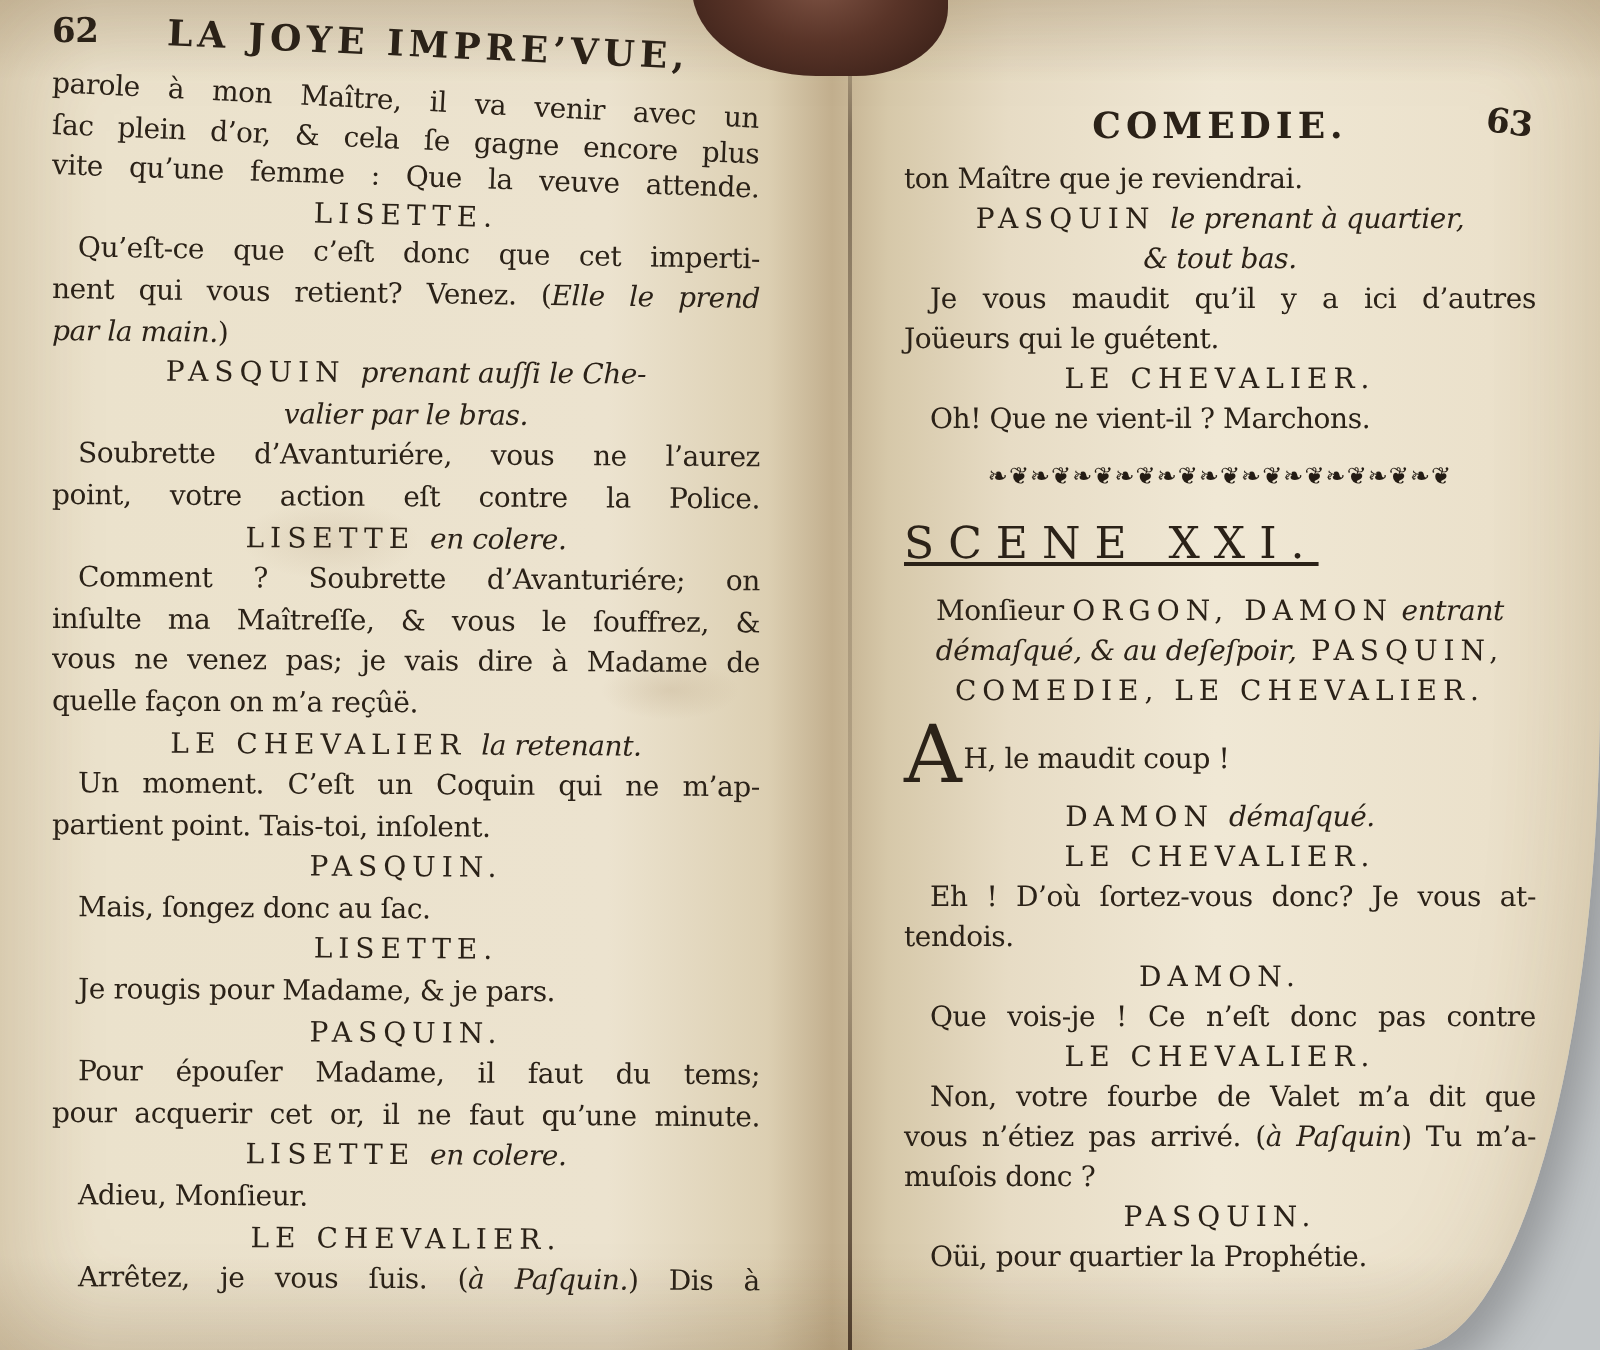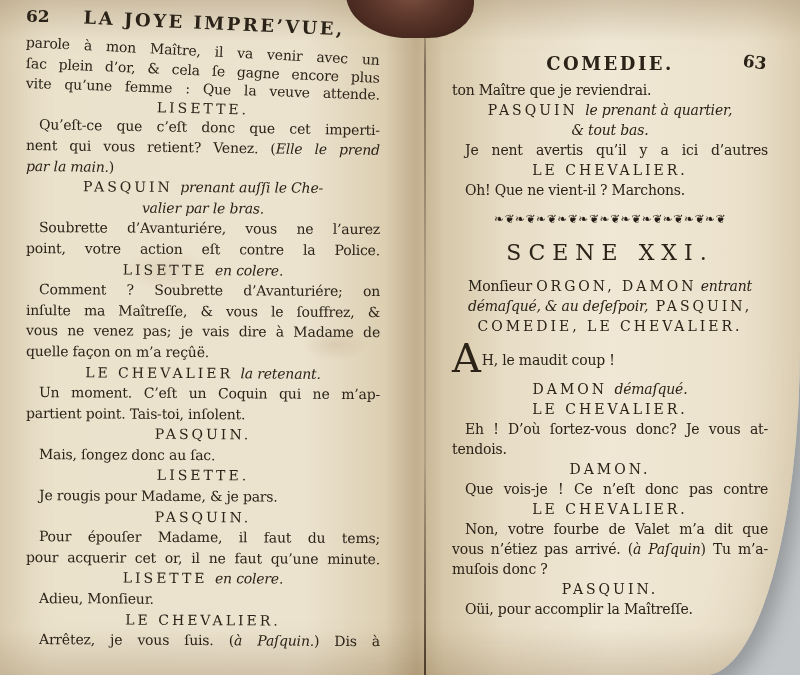--- a/index.html
+++ b/index.html
@@ -27,21 +27,21 @@
   .pageno{font-size:17px;font-weight:bold;}
   .running{flex:1;text-align:center;font-size:18px;font-weight:bold;letter-spacing:2.5px;}
   .col-left .running{transform:rotate(2.6deg);transform-origin:0 50%;}
   .pageno-r{position:absolute;right:2px;top:-2px;font-size:17px;font-weight:bold;transform:rotate(7deg);}
   .line{min-height:20px;}
   .ac{text-align:center;}
   .ind{text-indent:13px;}
   .full{text-align:justify;text-align-last:justify;}
   .s-i{font-style:italic;}
   .s-c{letter-spacing:3px;}
-  .sceneh{text-align:center;font-size:22px;letter-spacing:7px;margin:9px 0 9px;line-height:28px;}
+  .sceneh{font-size:22px;letter-spacing:7px;margin:9px 0 9px;line-height:28px;text-decoration:underline;}
   .orn{text-align:center;margin:10px 0 4px;line-height:16px;height:16px;overflow:hidden;}
   .s-orn{font-family:"DejaVu Sans",sans-serif;font-size:12px;letter-spacing:.5px;color:#241c14;}
   .dropline{height:36px;padding-top:3px;margin-top:4px;}
   .s-cap{font-size:40px;line-height:30px;vertical-align:-7px;margin-right:1px;}
   
   .col-left .line{transform-origin:0 50%;transform:rotate(.35deg);}
   .col-left .line:nth-child(1){transform:rotate(2.9deg);}
   .col-left .line:nth-child(2){transform:rotate(2.4deg);}
   .col-left .line:nth-child(3){transform:rotate(1.9deg);}
   .col-left .line:nth-child(4){transform:rotate(1.4deg);}
@@ -98,40 +98,41 @@
 
     <div class="textcol col-right">
       <div class="hdr">
         <span class="running">COMEDIE.</span>
         <span class="pageno-r">63</span>
       </div>
       <div id="right-lines">
           <div class="line"><span class="s-r">ton Maître que je reviendrai.</span></div>
           <div class="line ac"><span class="s-c">PASQUIN </span><span class="s-i">le prenant à quartier,</span></div>
           <div class="line ac"><span class="s-i">&amp; tout bas.</span></div>
-          <div class="line ind full"><span class="s-r">Je nent avertis qu’il y a ici d’autres</span></div>
+          <div class="line ind full"><span class="s-r">Je vous maudit qu’il y a ici d’autres</span></div>
+          <div class="line"><span class="s-r">Joüeurs qui le guétent.</span></div>
           <div class="line ac"><span class="s-c">LE CHEVALIER.</span></div>
           <div class="line ind"><span class="s-r">Oh! Que ne vient-il ? Marchons.</span></div>
           <div class="line orn"><span class="s-orn">❧❦❧❦❧❦❧❦❧❦❧❦❧❦❧❦❧❦❧❦❧❦</span></div>
           <div class="line sceneh"><span class="s-r">SCENE XXI.</span></div>
           <div class="line ac"><span class="s-r">Monſieur </span><span class="s-c">ORGON, DAMON</span><span class="s-i"> entrant</span></div>
           <div class="line ac"><span class="s-i">démaſqué, &amp; au deſeſpoir,</span><span class="s-c"> PASQUIN,</span></div>
           <div class="line ac"><span class="s-c">COMEDIE, LE CHEVALIER.</span></div>
           <div class="line dropline"><span class="s-cap">A</span><span class="s-r">H, le maudit coup !</span></div>
           <div class="line ac"><span class="s-c">DAMON </span><span class="s-i">démaſqué.</span></div>
           <div class="line ac"><span class="s-c">LE CHEVALIER.</span></div>
           <div class="line ind full"><span class="s-r">Eh ! D’où ſortez-vous donc? Je vous at-</span></div>
           <div class="line"><span class="s-r">tendois.</span></div>
           <div class="line ac"><span class="s-c">DAMON.</span></div>
           <div class="line ind full"><span class="s-r">Que vois-je ! Ce n’eſt donc pas contre</span></div>
           <div class="line ac"><span class="s-c">LE CHEVALIER.</span></div>
           <div class="line ind full"><span class="s-r">Non, votre fourbe de Valet m’a dit que</span></div>
           <div class="line full"><span class="s-r">vous n’étiez pas arrivé. (</span><span class="s-i">à Paſquin</span><span class="s-r">) Tu m’a-</span></div>
           <div class="line"><span class="s-r">muſois donc ?</span></div>
           <div class="line ac"><span class="s-c">PASQUIN.</span></div>
-          <div class="line ind"><span class="s-r">Oüi, pour accomplir la Maîtreſſe.</span></div>
+          <div class="line ind"><span class="s-r">Oüi, pour quartier la Prophétie.</span></div>
         </div>
     </div>
 
     <div class="crease"></div>
     <div class="spine-top"></div>
   </div>
 </div>
 
 </body></html>

